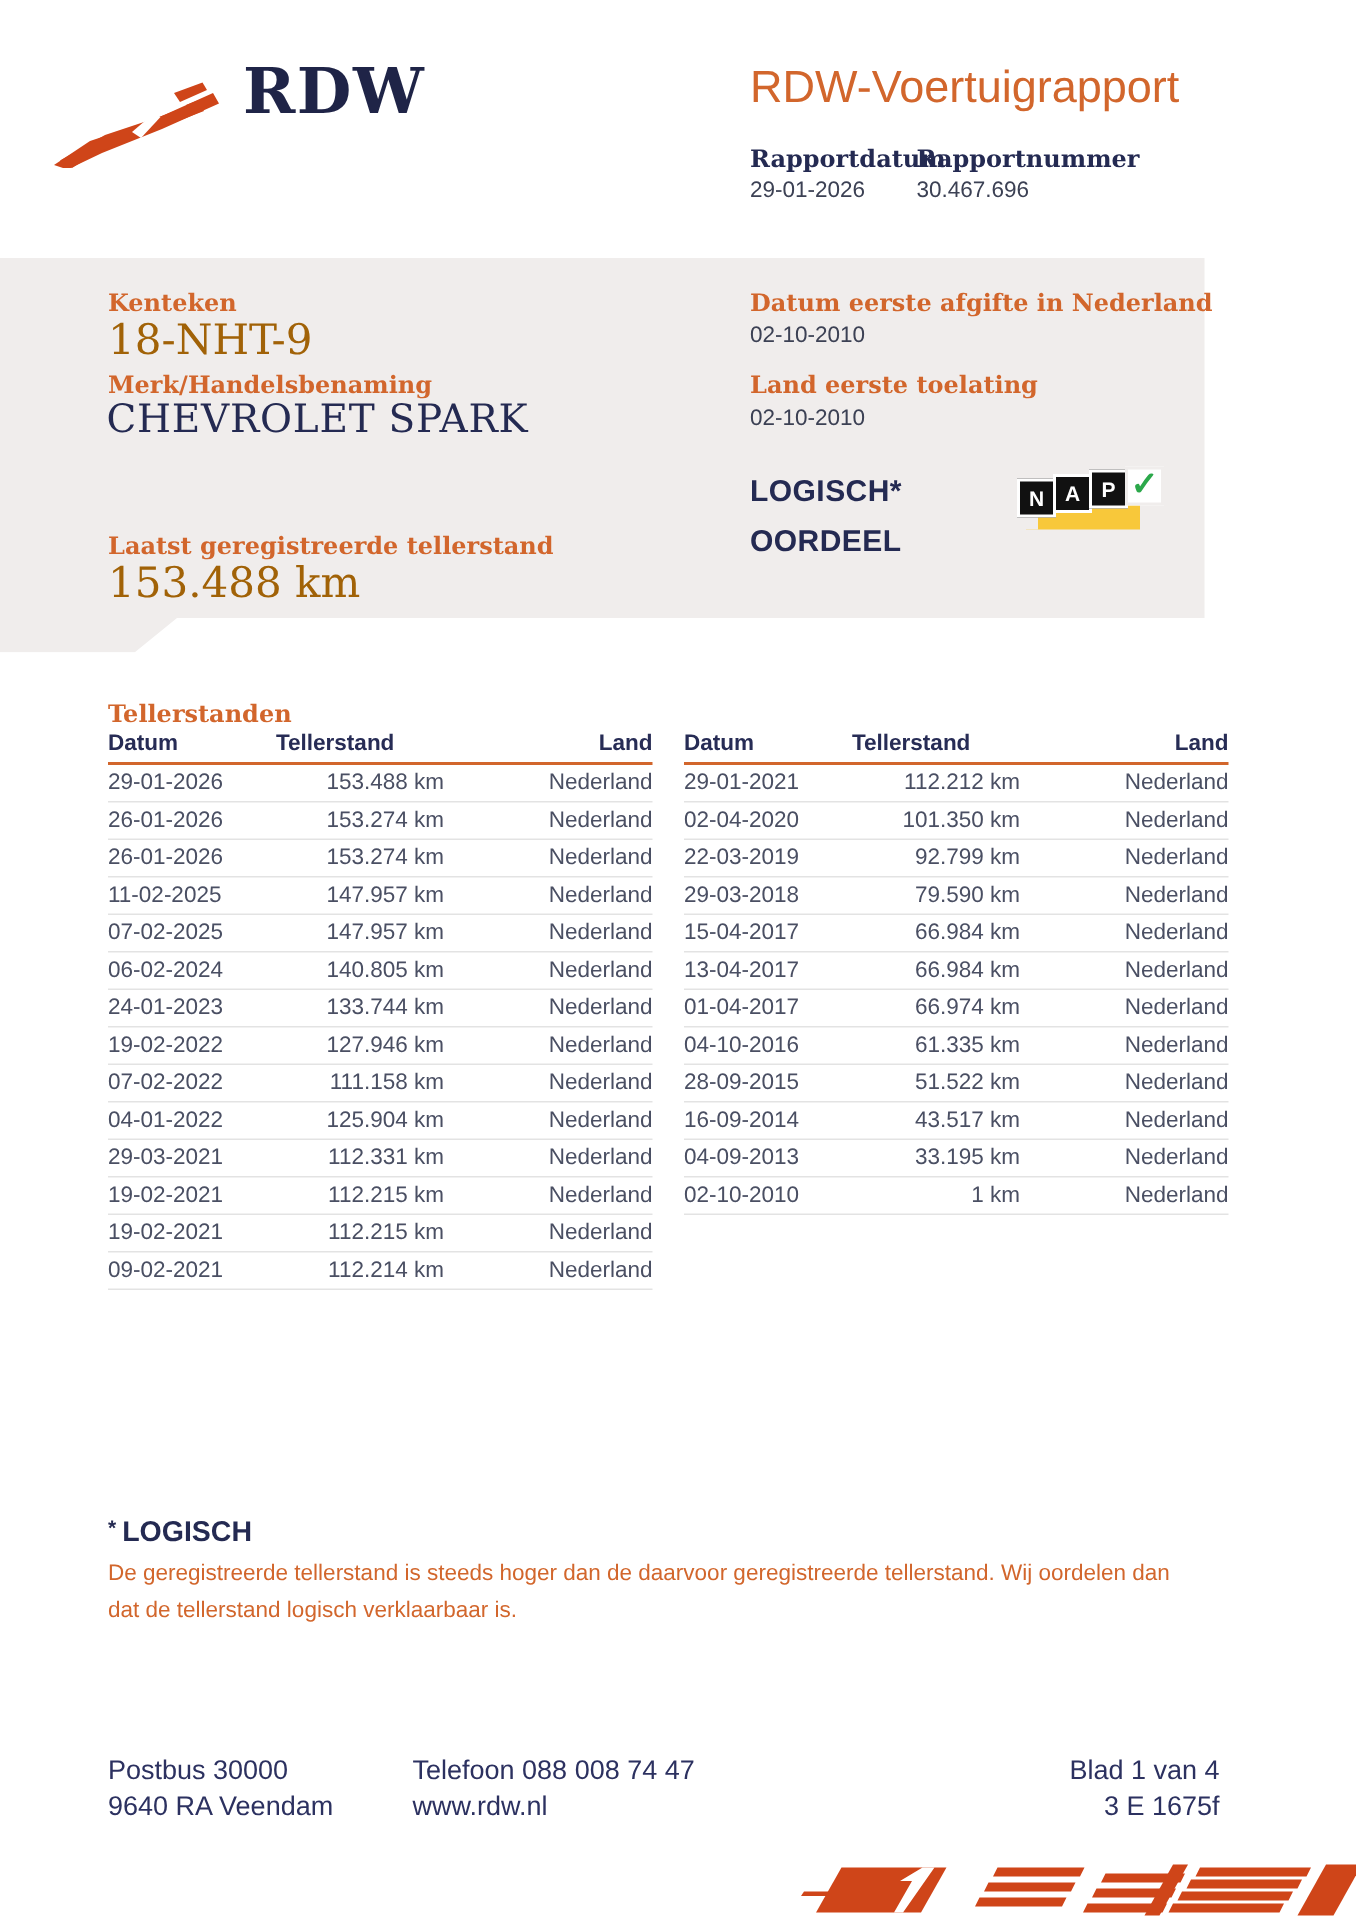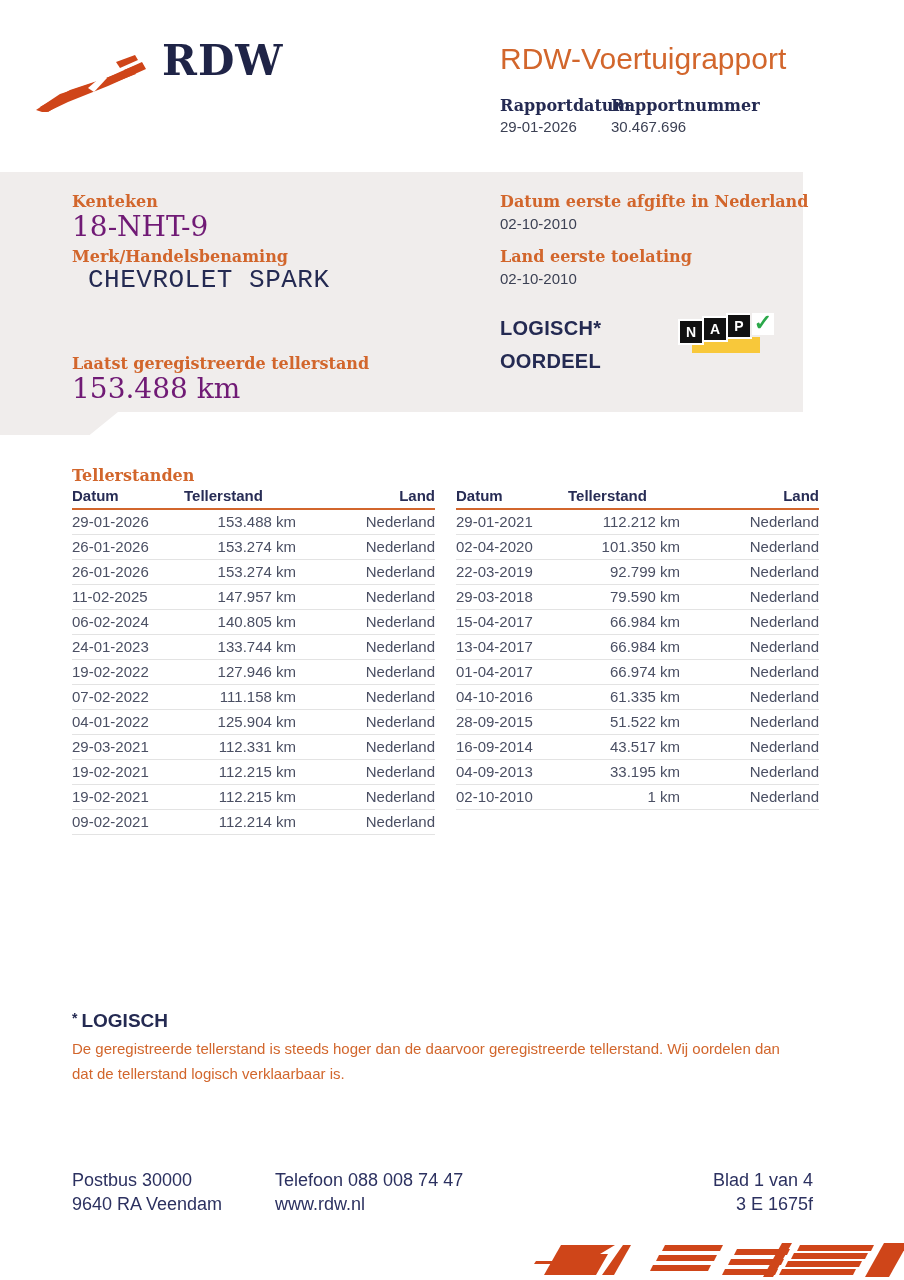--- a/index.html
+++ b/index.html
@@ -9,21 +9,21 @@
   }
   .abs{position:absolute;}
   
   .rdw-word{font-family:"DejaVu Serif",serif;font-weight:bold;font-size:42px;color:#1f2447;letter-spacing:1px;}
   .doc-title{font-family:Liberation Sans, sans-serif;font-size:30px;color:#d2662c;}
   .meta-label{font-family:"DejaVu Serif",serif;font-weight:bold;font-size:16px;color:#242a52;}
   .meta-value{font-size:15px;color:#3c4154;}
   
   .panel{background:#f0edec;}
   .orange-label{font-family:"DejaVu Serif",serif;font-weight:bold;font-size:16px;color:#d2662c;}
-  .big-value{font-family:"DejaVu Serif",serif;font-size:28px;color:#701a75;}
+  .big-value{font-family:"DejaVu Serif",serif;font-size:28px;color:#a16207;}
   .mid-value{font-family:"DejaVu Serif",serif;font-size:26px;color:#242a52;letter-spacing:.5px;}
   .plain-value{font-size:15px;color:#3c4154;}
   .oordeel{font-weight:bold;font-size:20px;line-height:33px;color:#242a52;letter-spacing:.3px;}
   
   .nap{width:92px;height:48px;}
   .nap .band{position:absolute;left:8px;top:17px;width:76px;height:26px;background:#f8c83a;}
   .nap .gap{position:absolute;left:2px;top:31px;width:14px;height:12px;background:#f0edec;}
   .nap .cell{position:absolute;width:22px;height:22px;background:#111111;border:2px solid #ffffff;
              color:#ffffff;font-weight:bold;font-size:14px;line-height:22px;text-align:center;}
   .nap .check-cell{position:absolute;width:22px;height:22px;background:#ffffff;border:2px solid #f0edec;
@@ -66,21 +66,21 @@
 <div class="abs meta-value" style="left:500px;top:118px;">29-01-2026</div>
 <div class="abs meta-value" style="left:611px;top:118px;">30.467.696</div>
 
 <div class="abs panel" style="left:0;top:172px;width:803px;height:240px;"></div>
 <div class="abs panel" style="left:0;top:412px;width:118px;height:23px;
      clip-path:polygon(0 0,100% 0,76% 100%,0 100%);"></div>
 
 <div class="abs orange-label" style="left:72px;top:192px;">Kenteken</div>
 <div class="abs big-value" style="left:72px;top:210px;">18-NHT-9</div>
 <div class="abs orange-label" style="left:72px;top:247px;">Merk/Handelsbenaming</div>
-<div class="abs mid-value" style="left:88px;top:265px;font-family:Liberation Mono, monospace;">CHEVROLET SPARK</div>
+<div class="abs mid-value" style="left:71px;top:265px;">CHEVROLET SPARK</div>
 
 <div class="abs orange-label" style="left:500px;top:192px;">Datum eerste afgifte in Nederland</div>
 <div class="abs plain-value" style="left:500px;top:215px;">02-10-2010</div>
 <div class="abs orange-label" style="left:500px;top:247px;">Land eerste toelating</div>
 <div class="abs plain-value" style="left:500px;top:270px;">02-10-2010</div>
 
 <div class="abs oordeel" style="left:500px;top:312px;">
   <div>LOGISCH*</div>
   <div>OORDEEL</div>
 </div>
@@ -127,20 +127,25 @@
         <td class="c1">26-01-2026</td>
         <td class="c2">153.274 km</td>
         <td class="c3">Nederland</td>
       </tr>
       <tr>
         <td class="c1">11-02-2025</td>
         <td class="c2">147.957 km</td>
         <td class="c3">Nederland</td>
       </tr>
       <tr>
+        <td class="c1">07-02-2025</td>
+        <td class="c2">147.957 km</td>
+        <td class="c3">Nederland</td>
+      </tr>
+      <tr>
         <td class="c1">06-02-2024</td>
         <td class="c2">140.805 km</td>
         <td class="c3">Nederland</td>
       </tr>
       <tr>
         <td class="c1">24-01-2023</td>
         <td class="c2">133.744 km</td>
         <td class="c3">Nederland</td>
       </tr>
       <tr>

